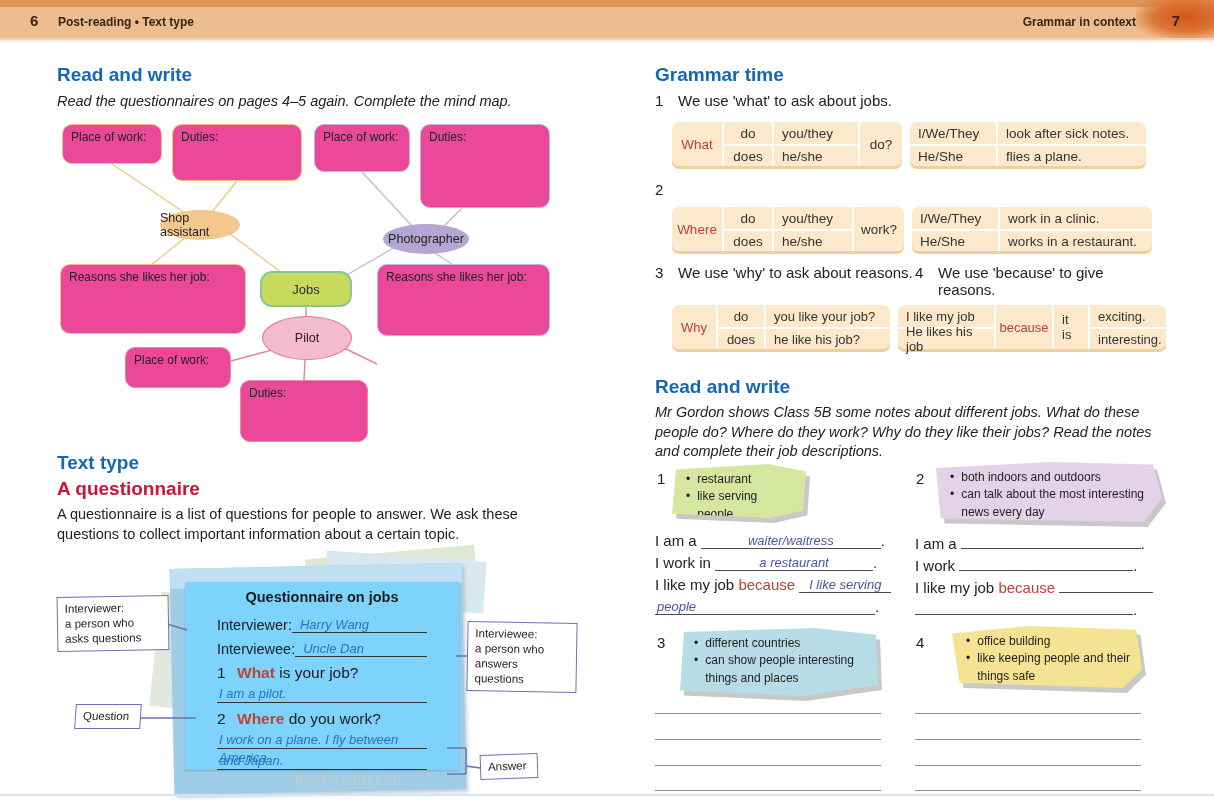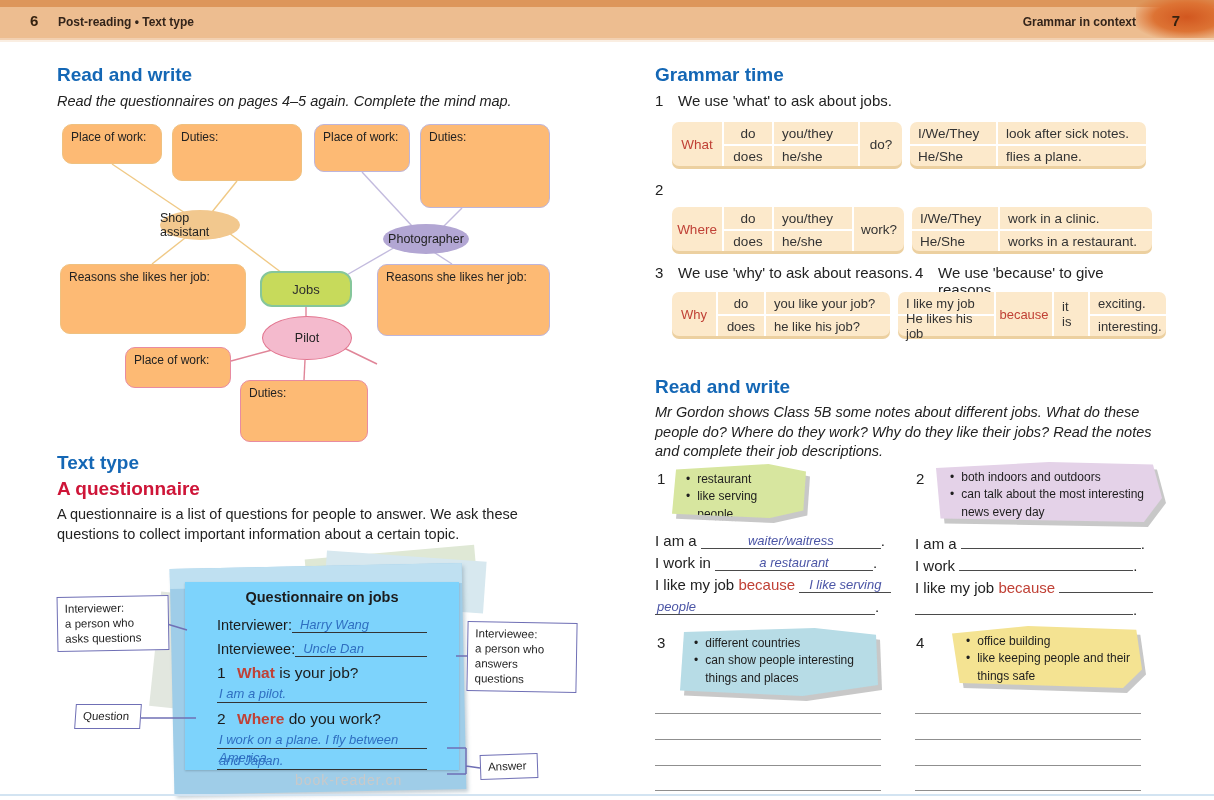--- a/index.html
+++ b/index.html
@@ -24,21 +24,21 @@
   .hlabel{position:absolute;top:15px;font-size:12px;font-weight:bold;color:#33241a;}
 
   
   .h-blue{position:absolute;font-size:19px;font-weight:bold;color:#1467b5;}
   .h-red{position:absolute;font-size:19px;font-weight:bold;color:#ce1538;}
   .inote{position:absolute;font-style:italic;font-size:14.5px;color:#222;}
   .para{position:absolute;font-size:14.5px;line-height:1.35;color:#222;}
 
   
   .mindmap{position:absolute;left:57px;top:118px;width:500px;height:330px;}
-  .mm-box{position:absolute;border:1.6px solid;border-radius:10px;background:#fdba74;
+  .mm-box{position:absolute;border:1.6px solid;border-radius:10px;background:#ec4899;
           font-size:12px;padding:5px 8px;color:#222;box-sizing:border-box;}
   .bo{border-color:#efc180;}
   .bl{border-color:#bdb5dc;}
   .bp{border-color:#e88ba1;}
   .mm-ell{position:absolute;border-radius:50%;display:flex;align-items:center;justify-content:center;
           font-size:12.5px;color:#222;text-align:left;}
   .ell-shop{background:#f2c88e;}
   .ell-photo{background:#b2a6d3;}
   .ell-pilot{background:#f4bacd;border:1.6px solid #e2758f;box-sizing:border-box;}
   .mm-jobs{position:absolute;background:#c7da5b;border:2px solid #85c69b;border-radius:12px;
@@ -284,21 +284,21 @@
 
   <div class="gitem" style="left:655px;top:264px;width:260px;">
     <span class="inum">3</span>
     <span>We use 'why' to ask about reasons.</span>
   </div>
   <div class="gitem" style="left:915px;top:264px;width:212px;">
     <span class="inum">4</span>
     <span>We use 'because' to give reasons.</span>
   </div>
 
-  <div class="gt-row" style="left:672px;top:292px;">
+  <div class="gt-row" style="left:672px;top:305px;">
     <div class="gt gt3">
       <div class="cell span2 redword" style="width:44px;">Why</div>
       <div class="vdiv"></div>
       <div class="col" style="width:46px;">
         <div class="cell center">do</div>
         <div class="cell center">does</div>
       </div>
       <div class="vdiv"></div>
       <div class="col" style="width:124px;">
         <div class="cell">you like your job?</div>

